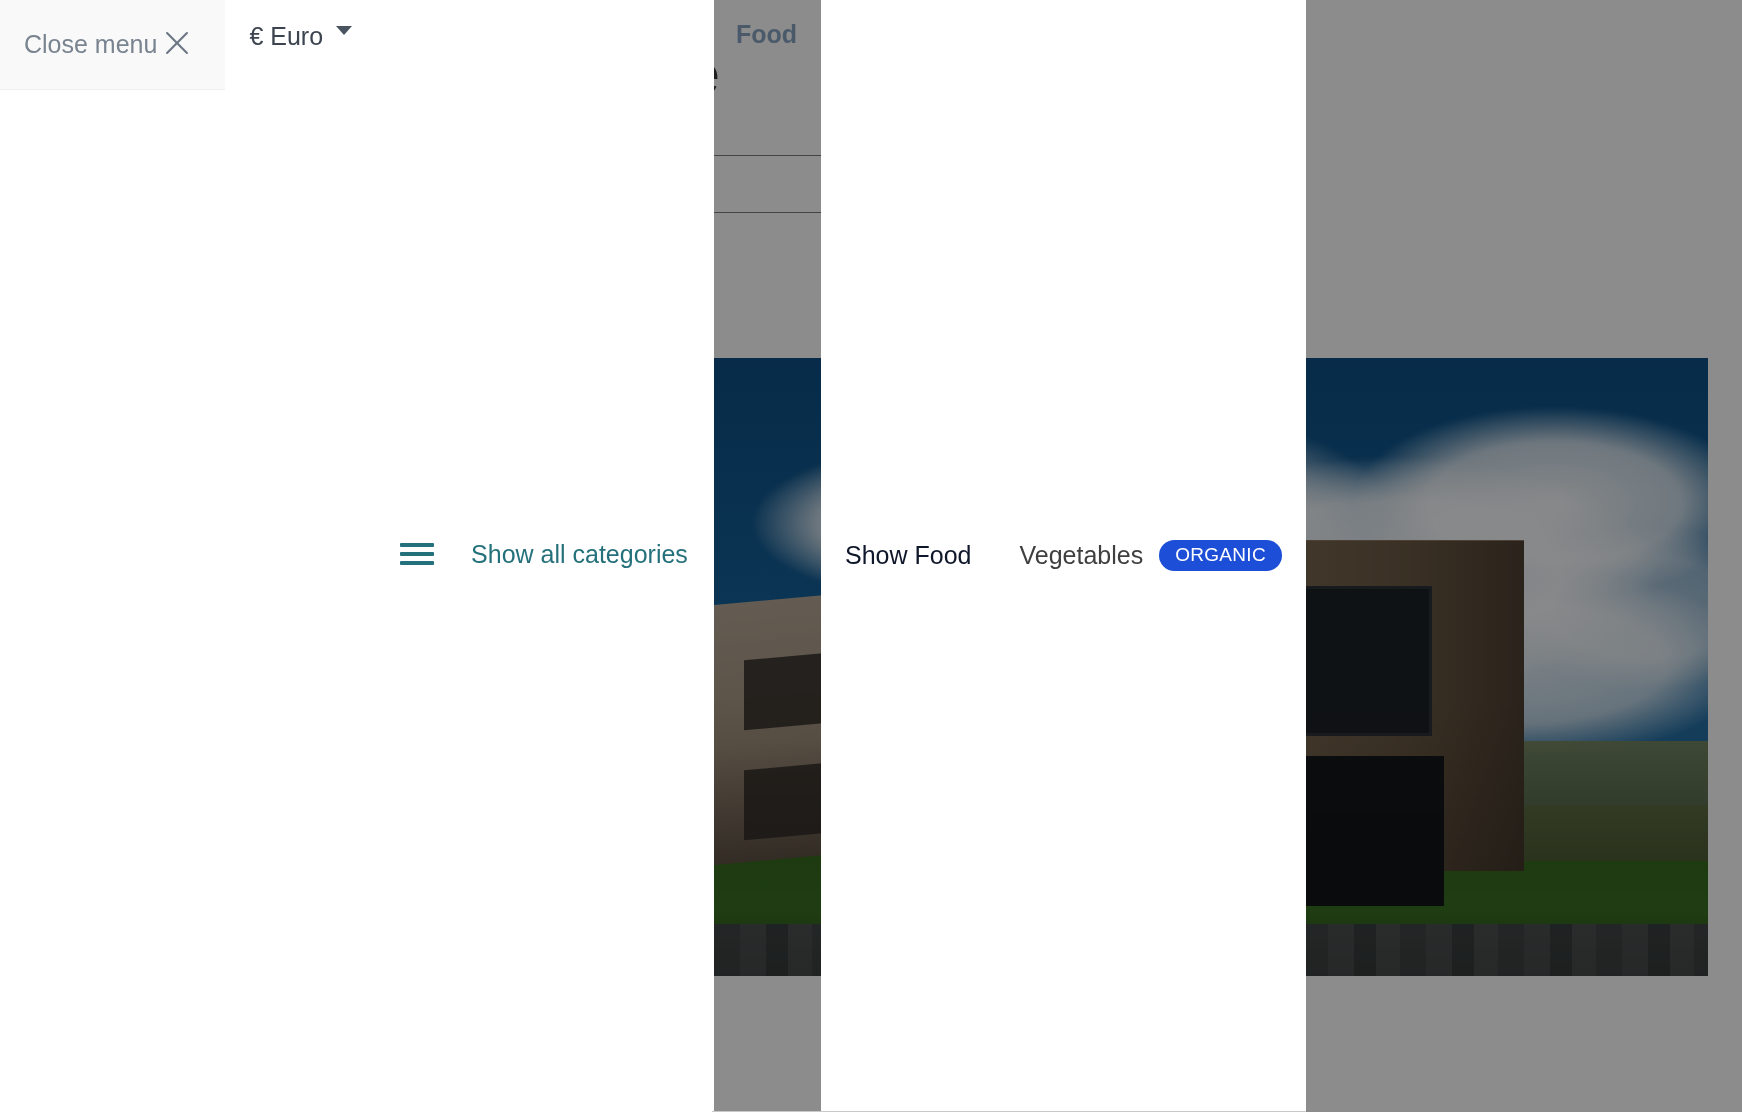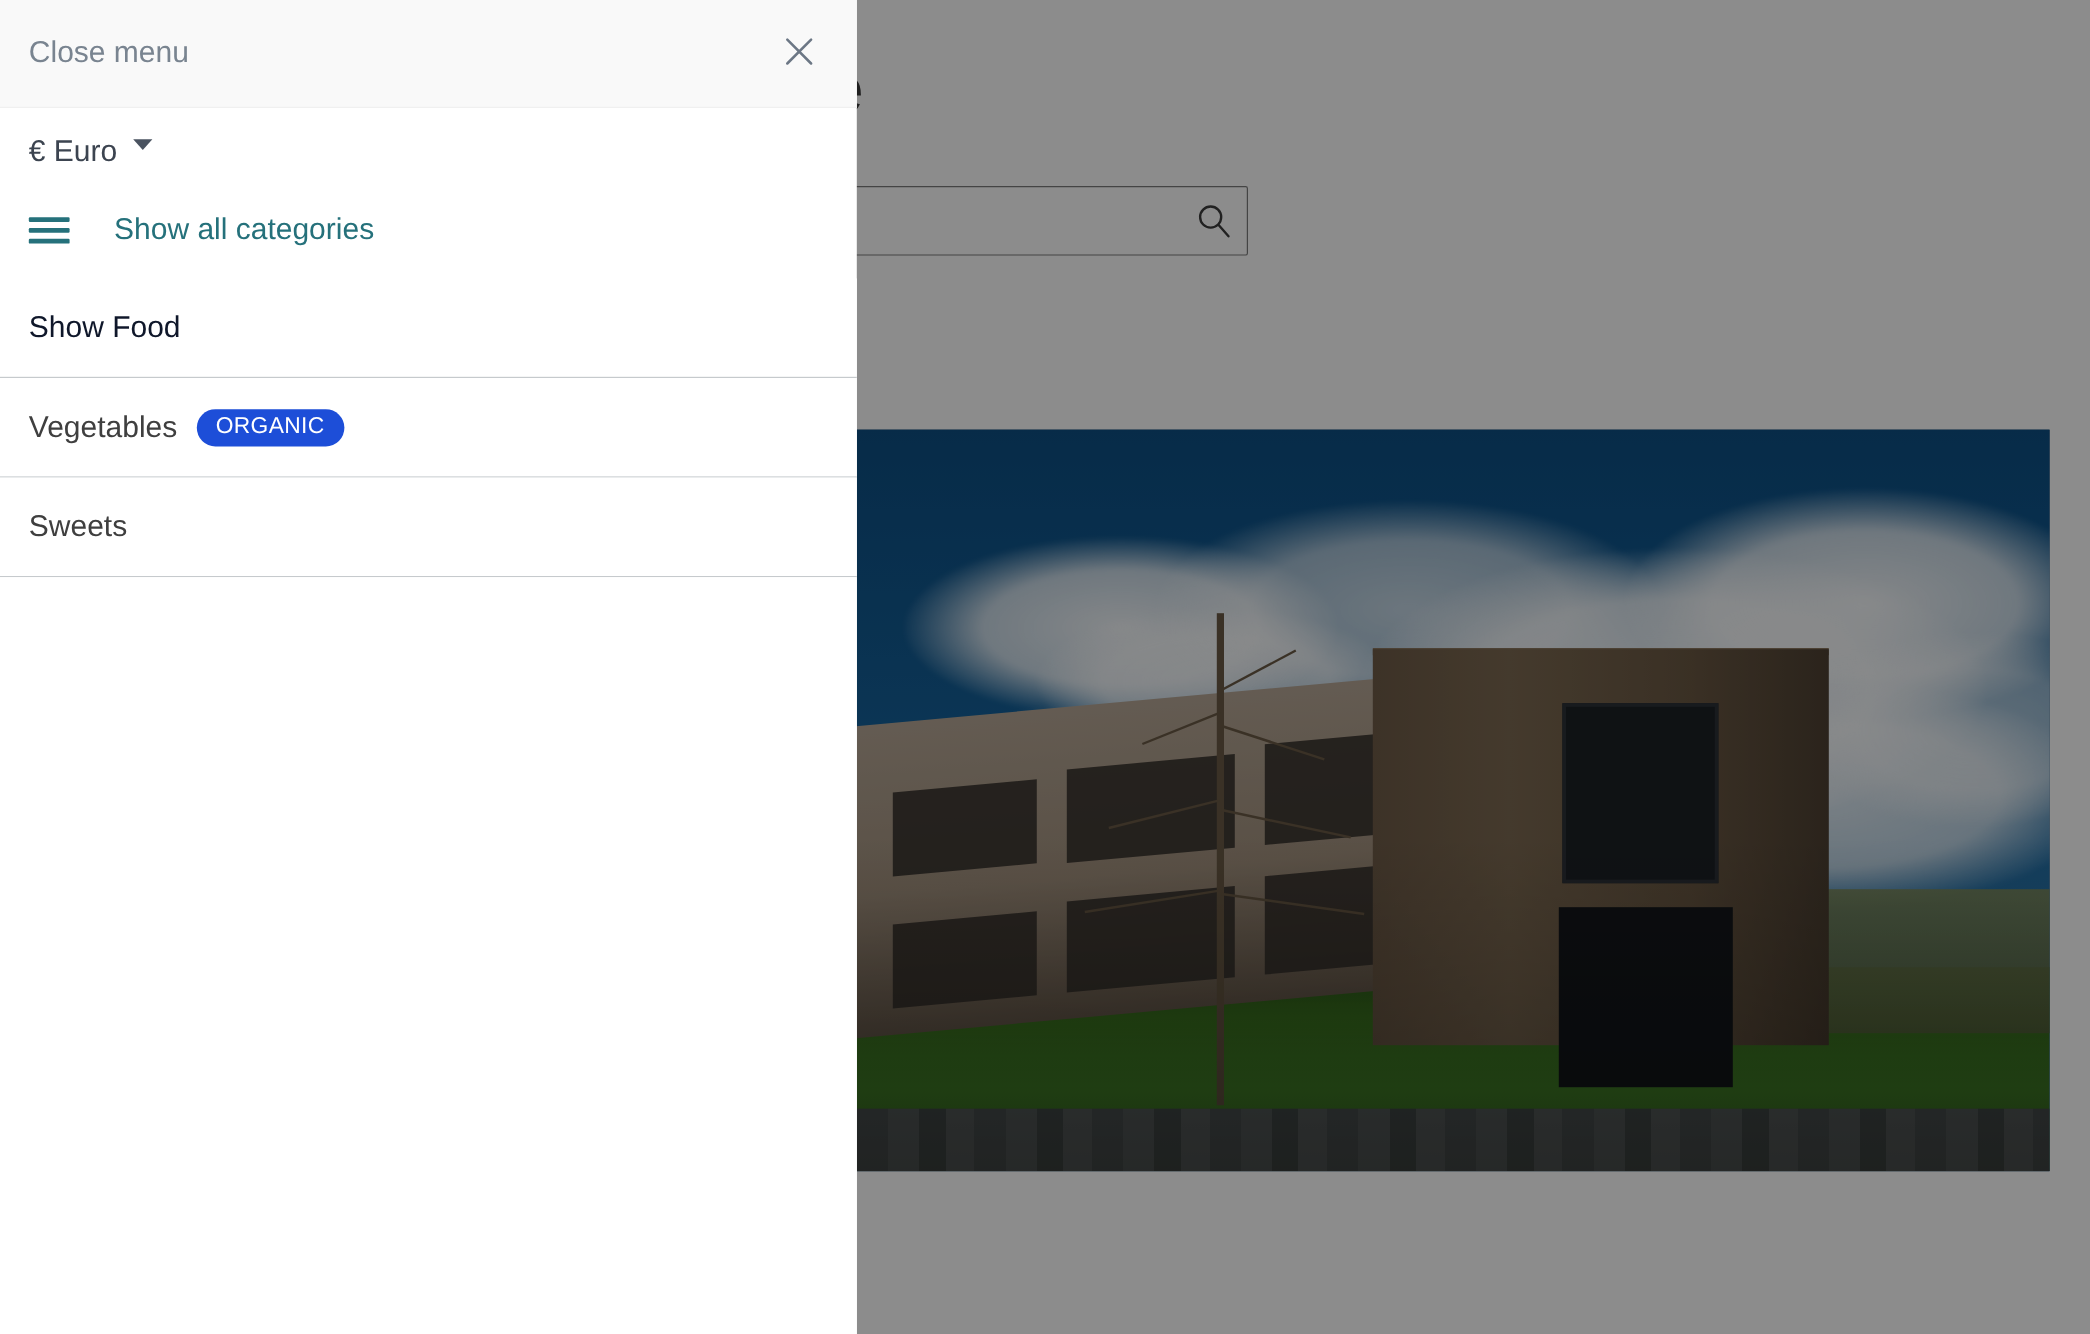--- a/index.html
+++ b/index.html
@@ -213,21 +213,20 @@
 
   
   .offcanvas {
     position: absolute;
     left: 0; top: 0;
     width: 714px;
     height: 1112px;
     background: #ffffff;
     z-index: 20;
     display: flex;
-    flex-direction: column;
   }
 
   .offcanvas-header {
     height: 90px;
     background: #f9f9f9;
     border-bottom: 1px solid #f0f0f0;
     display: flex;
     align-items: center;
     justify-content: space-between;
     padding: 0 28px 0 24px;
@@ -437,30 +436,28 @@
 
   <div class="all-categories">
     <span class="burger">
       <span></span>
         <span></span>
         <span></span>
     </span>
     <span class="all-categories-label">Show all categories</span>
   </div>
 
+  <div class="current-cat">Food</div>
 
 
   <div class="nav-item show-cat">
     <span class="label">Show Food</span>
   </div>
 
   <div class="nav-item">
     <span class="label">Vegetables</span>
     <span class="badge">ORGANIC</span>
   </div>
 
 
-  <div class="nav-item">
-    <span class="label">Sweets</span>
-  </div>
 
   <div class="offcanvas-rest"></div>
 </aside>
 
 </body></html>

